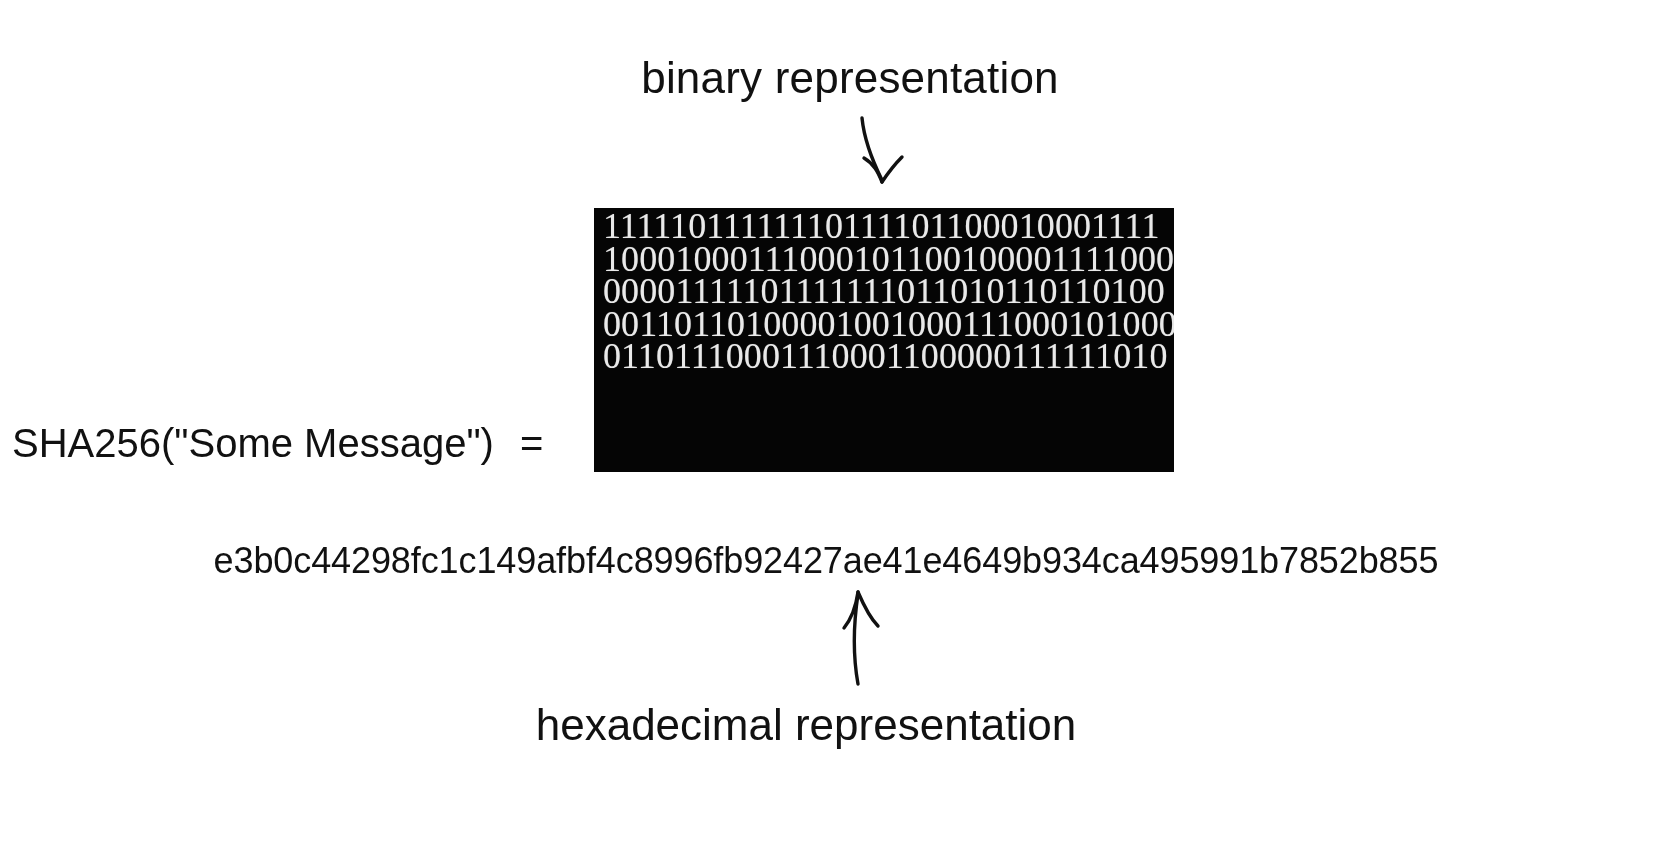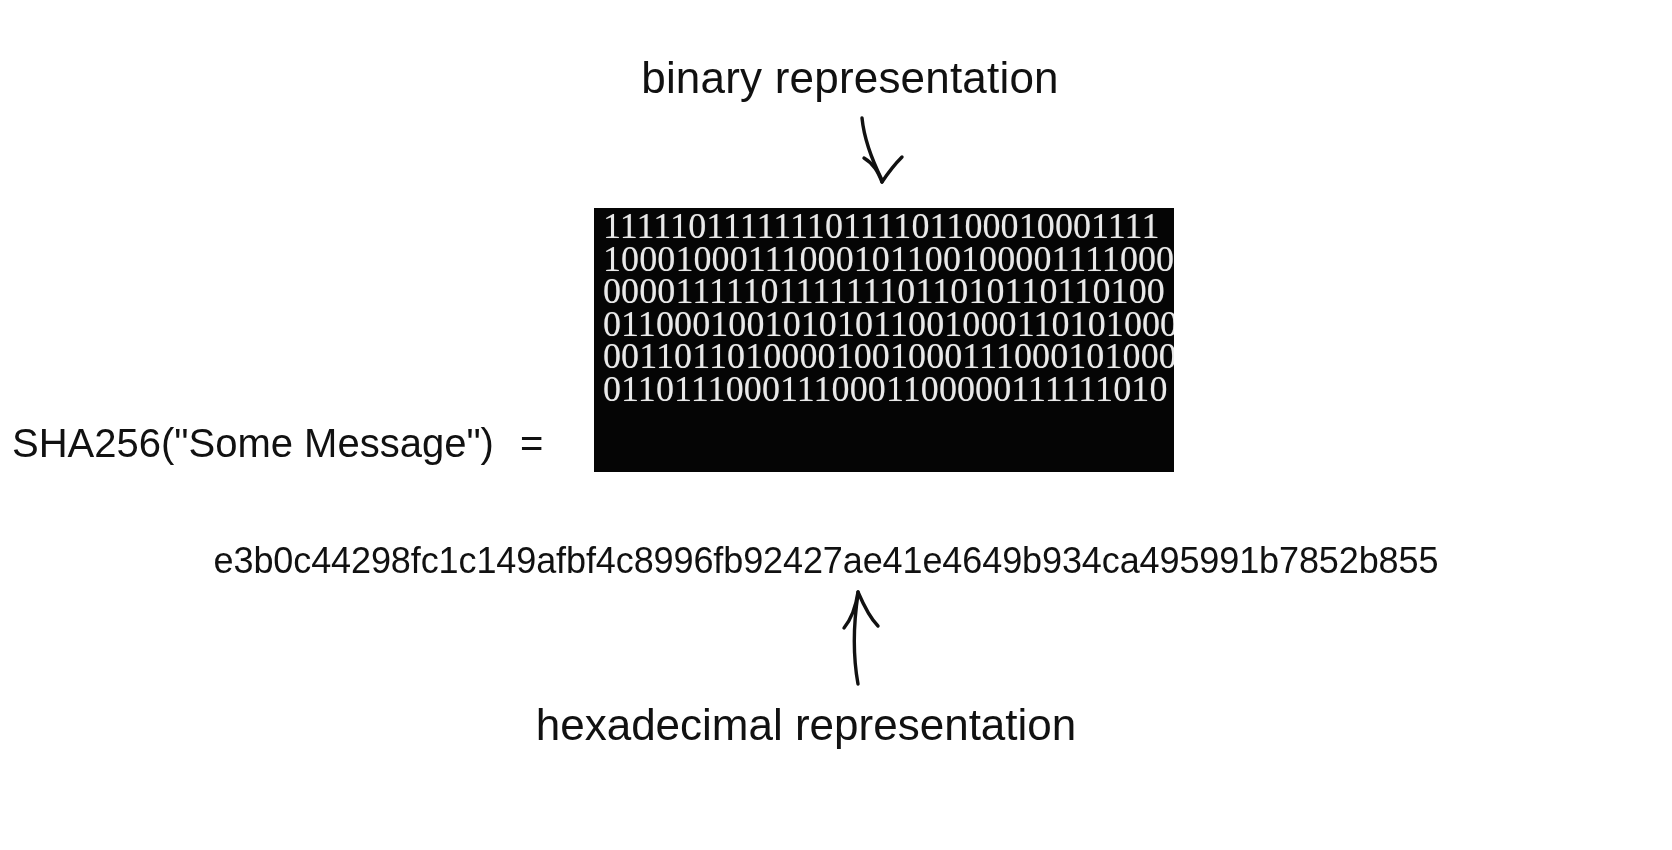--- a/index.html
+++ b/index.html
@@ -148,21 +148,20 @@
 
   <div class="expression">
     <span>SHA256("Some Message")</span><span class="equals">=</span>
   </div>
 
   <div class="binary-block">
     <div class="binary-rows">
       <div class="binary-row">11111011111110111101100010001111</div>
       <div class="binary-row">10001000111000101100100001111000</div>
       <div class="binary-row">00001111101111111011010110110100</div>
-      <div class="binary-row">01100010010101011001000110101000</div>
       <div class="binary-row">00110110100001001000111000101000</div>
       <div class="binary-row">01101110001110001100000111111010</div>
     </div>
   </div>
 
   <div class="hex-string">
     <span class="hex-inner">e3b0c44298fc1c149afbf4c8996fb92427ae41e4649b934ca495991b7852b855</span>
   </div>
 
   <span class="arrow arrow-bottom">

